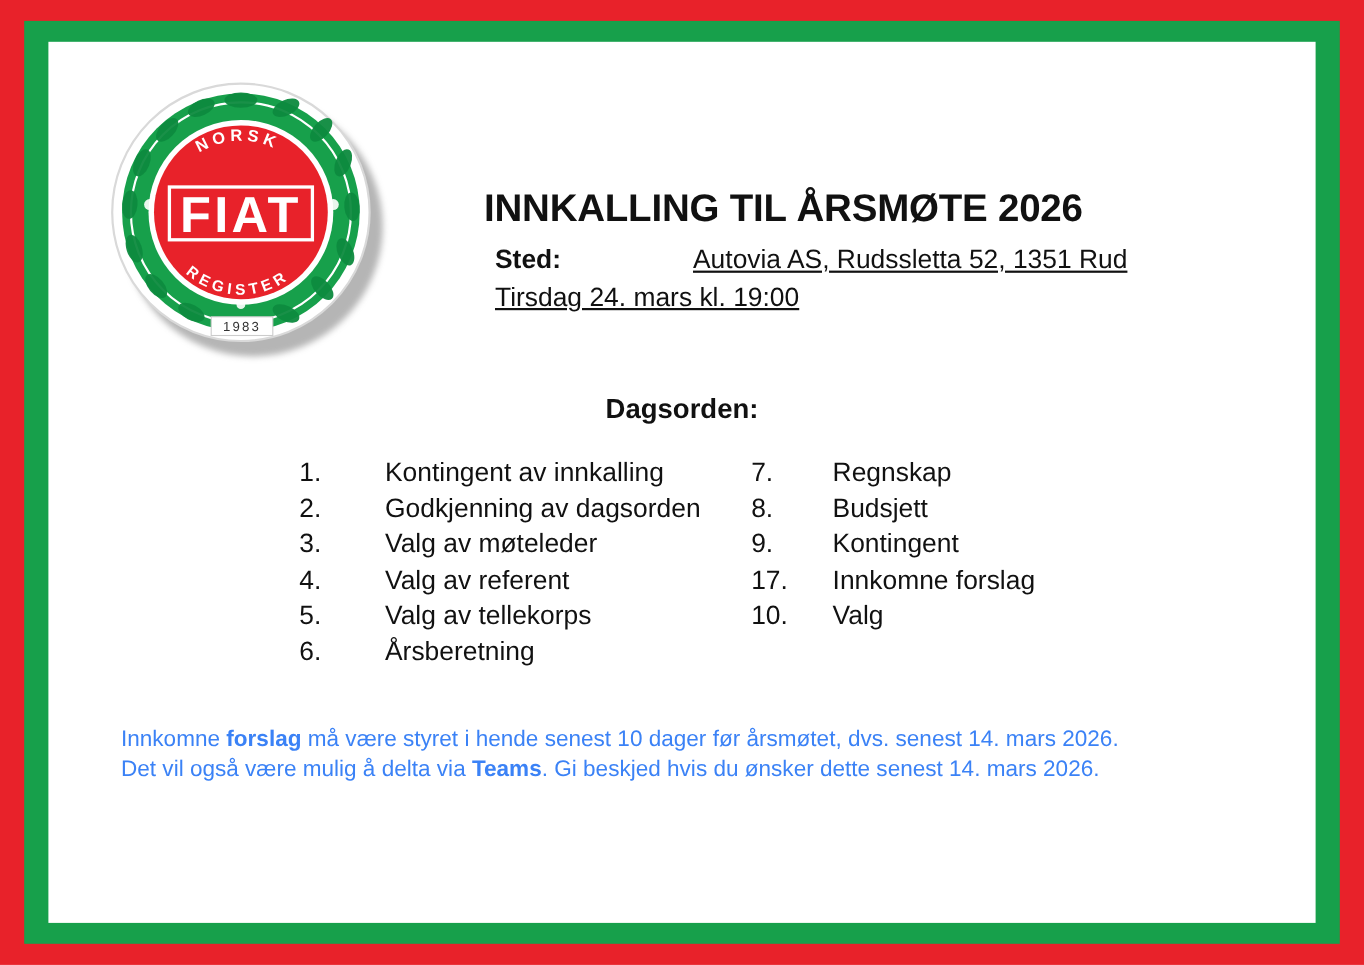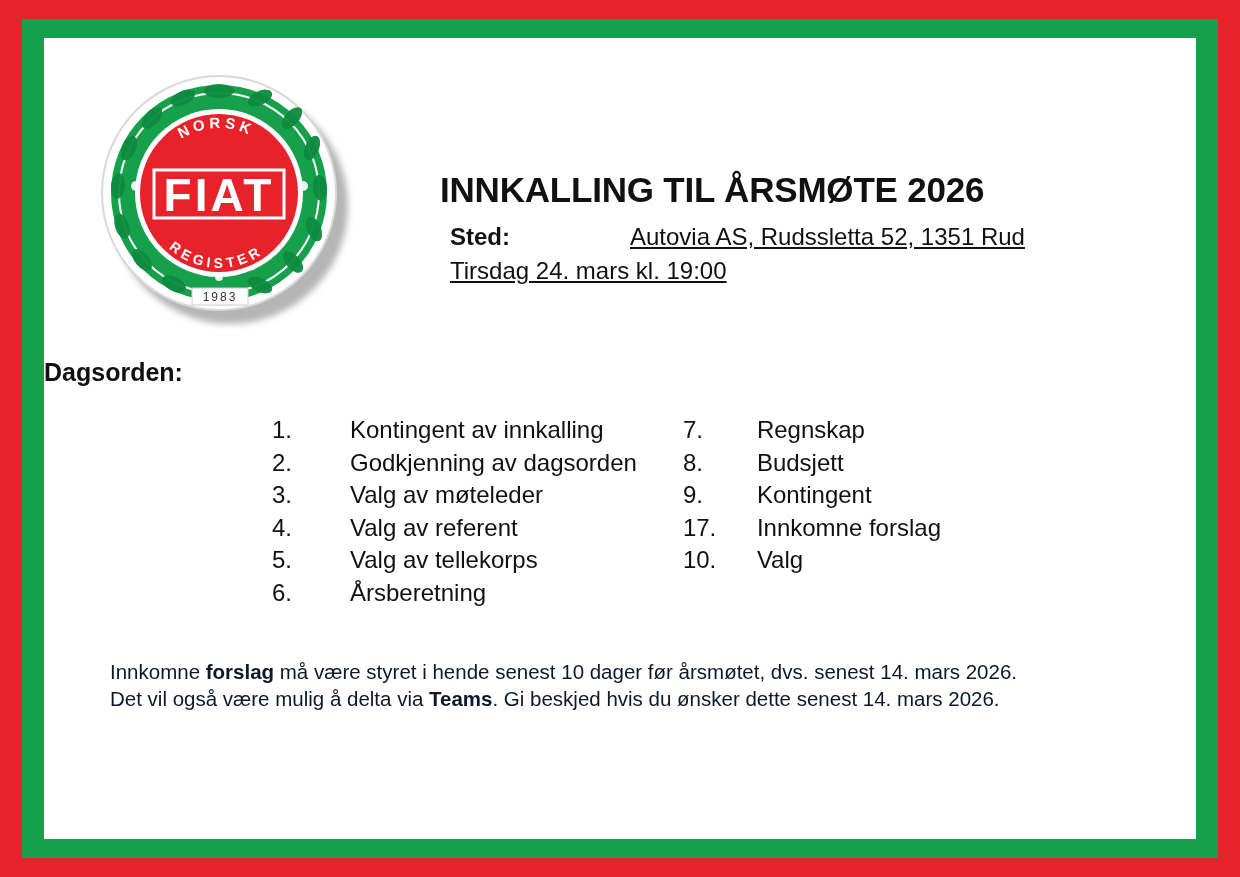--- a/index.html
+++ b/index.html
@@ -102,20 +102,21 @@
     white-space: nowrap;
     text-decoration: underline;
   }
 
   
   .agenda-title {
     position: absolute;
     left: 0;
     right: 0;
     top: 320px;
+    text-align: center;
     font-size: 25px;
     font-weight: bold;
     color: #111111;
   }
   .agenda-cols {
     position: absolute;
     left: 228px;
     top: 378px;
     display: flex;
     gap: 46px;
@@ -141,21 +142,21 @@
     flex: 0 0 74px;
   }
 
   
   .notes {
     position: absolute;
     left: 66px;
     top: 620px;
     width: 1040px;
     font-size: 20.5px;
-    color: #0f172a;
+    color: #3b82f6;
     line-height: 27px;
   }
   .notes .line {
     white-space: nowrap;
   }
   .notes b { font-weight: bold; }
   .notes .spacer { height: 27px; }
 </style>
 </head>
 <body>

